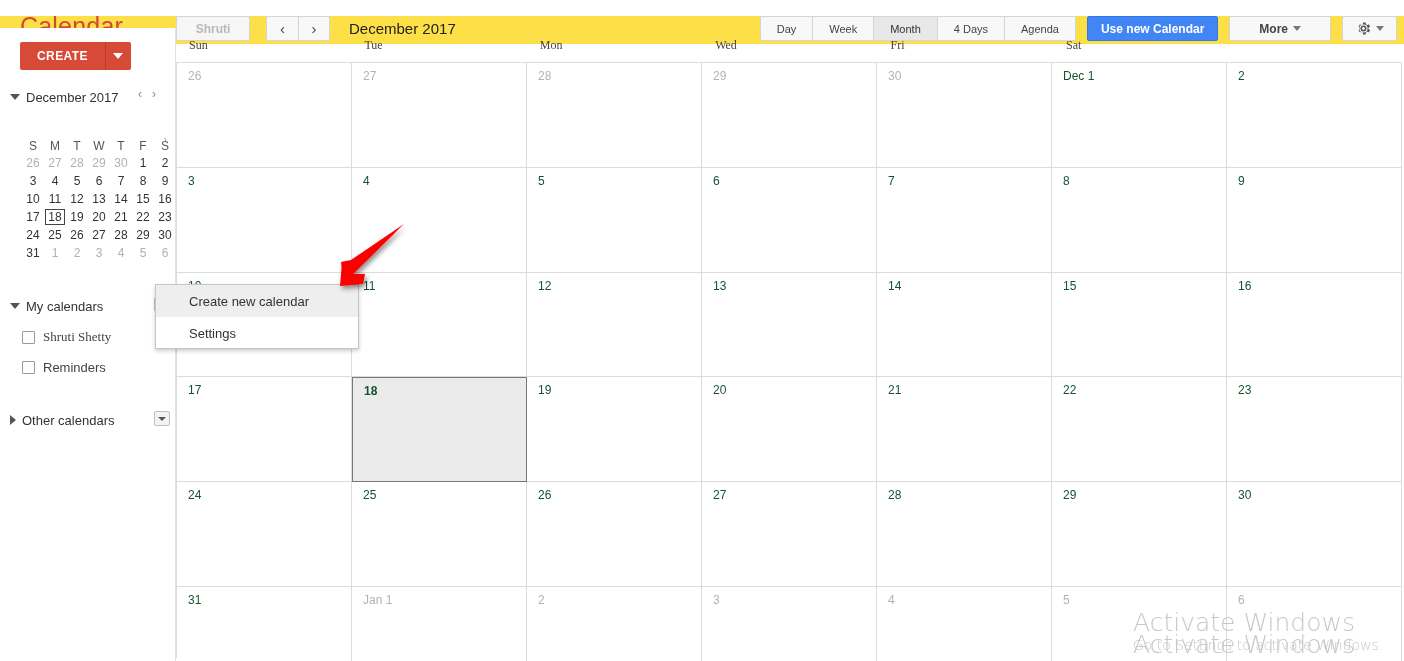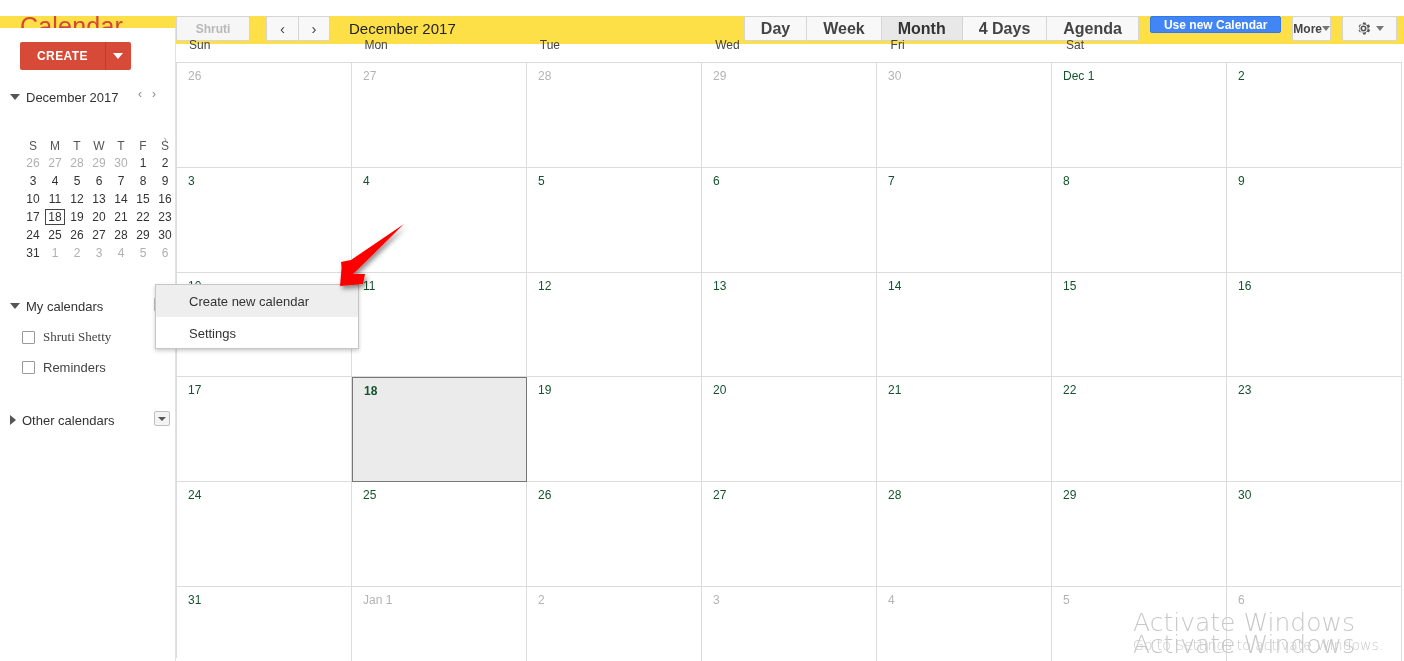--- a/index.html
+++ b/index.html
@@ -40,38 +40,38 @@
   #date-title {
     position: absolute; left: 349px; top: 0px; height: 25px;
     display:flex; align-items:center;
     font-size: 15px; color: #222; font-weight: 400;
   }
 
   #viewtabs { position: absolute; right: 0px; top: 0px; height: 25px; display: flex; align-items: flex-start; }
   .vtab {
     height: 25px; padding: 0 16px;
     border: 1px solid #d5d5d5; border-left: none; background: #f8f8f8;
-    font-size: 16px; font-weight: bold; color: #444;
+    font-size: 11px; font-weight: normal; color: #444;
     display: flex; align-items: center; justify-content: center; cursor: pointer;
     user-select: none; white-space: nowrap;
   }
   .vtab:first-child { border-left: 1px solid #d5d5d5; border-radius: 2px 0 0 2px; }
   .vtab.sel { background: #e8e8e8; color: #333; }
   .vtab.last { border-radius: 0 2px 2px 0; }
   #use-new-cal {
-    height: 17px; padding: 0 13px; margin-left: 11px;
+    height: 25px; padding: 0 13px; margin-left: 11px;
     background: #4285f4; border: 1px solid #3079ed; border-radius: 2px;
     color: #fff; font-size: 12px; font-weight: bold;
     display: flex; align-items: center; cursor: pointer; white-space: nowrap;
   }
   #more-btn {
-    height: 25px; padding: 0 0; margin-left: 11px;
+    height: 25px; padding: 0 29px; margin-left: 11px;
     background: #f8f8f8; border: 1px solid #d5d5d5; border-radius: 2px;
     color: #444; font-size: 12px; font-weight: bold;
-    display: flex; align-items: center; cursor: pointer;
+    display: flex; align-items: center; gap: 5px; cursor: pointer;
   }
   #gear-btn {
     height: 25px; width: 55px; margin-left: 11px; margin-right: 7px;
     background: #f8f8f8; border: 1px solid #d5d5d5; border-radius: 2px;
     display: flex; align-items: center; justify-content: center; gap: 4px; cursor: pointer;
   }
   .caret { width:0;height:0;border-left:4px solid transparent;border-right:4px solid transparent;border-top:5px solid #777; }
 
   
   #sidebar { position: absolute; left: 0; top: 28px; width: 176px; height: 633px; background: #fff; }
@@ -132,21 +132,21 @@
 
   #collapse-handle {
     position: absolute; left: 158px; top: 103px; width: 14px; height: 16px;
     display: flex; align-items: center; justify-content: center; color: #999; font-size: 11px; cursor: pointer;
   }
   #sidebar-divider { position: absolute; left: 175px; top: 28px; width: 1px; height: 633px; background: #e2e2e2; }
 
   
   #grid-wrap { position: absolute; left: 176px; top: 28px; width: 1228px; height: 633px; }
   #daynames { position: absolute; left: 0; top: 0; width: 1228px; height: 34px; display: flex; }
-  .dayname { width: 175.4px; padding-left: 13px; font-size: 12px; color: #444; display: flex; align-items: center; }
+  .dayname { width: 175.4px; padding-left: 13px; font-size: 12px; color: #444; display: flex; align-items: center; font-family: Liberation Serif, serif; }
   #grid {
     position: absolute; left: 0; top: 34px; width: 1226px; height: 596px;
     border-top: 1px solid #dcdcdc; border-left: 1px solid #dcdcdc;
     display: grid; grid-template-columns: repeat(7, 1fr); grid-auto-rows: 104.8px;
   }
   .cell {
     border-right: 1px solid #dcdcdc; border-bottom: 1px solid #dcdcdc;
     padding: 6px 0 0 11px; font-size: 12px; color: #14532d; position: relative; cursor: pointer;
   }
   .cell.muted { color: #b3b3b3; }
@@ -324,22 +324,22 @@
     <span class="scaret"></span>
   </div>
 
   <div id="collapse-handle">›</div>
 </div>
 <div id="sidebar-divider"></div>
 
 <div id="grid-wrap">
   <div id="daynames">
       <div class="dayname">Sun</div>
+      <div class="dayname">Tue</div>
       <div class="dayname">Mon</div>
-      <div class="dayname">Tue</div>
       <div class="dayname">Wed</div>
       <div class="dayname">Fri</div>
       <div class="dayname">Sat</div>
     </div>
   <div id="grid">
       <div class="cell muted"><span>26</span></div>
       <div class="cell muted"><span>27</span></div>
       <div class="cell muted"><span>28</span></div>
       <div class="cell muted"><span>29</span></div>
       <div class="cell muted"><span>30</span></div>

